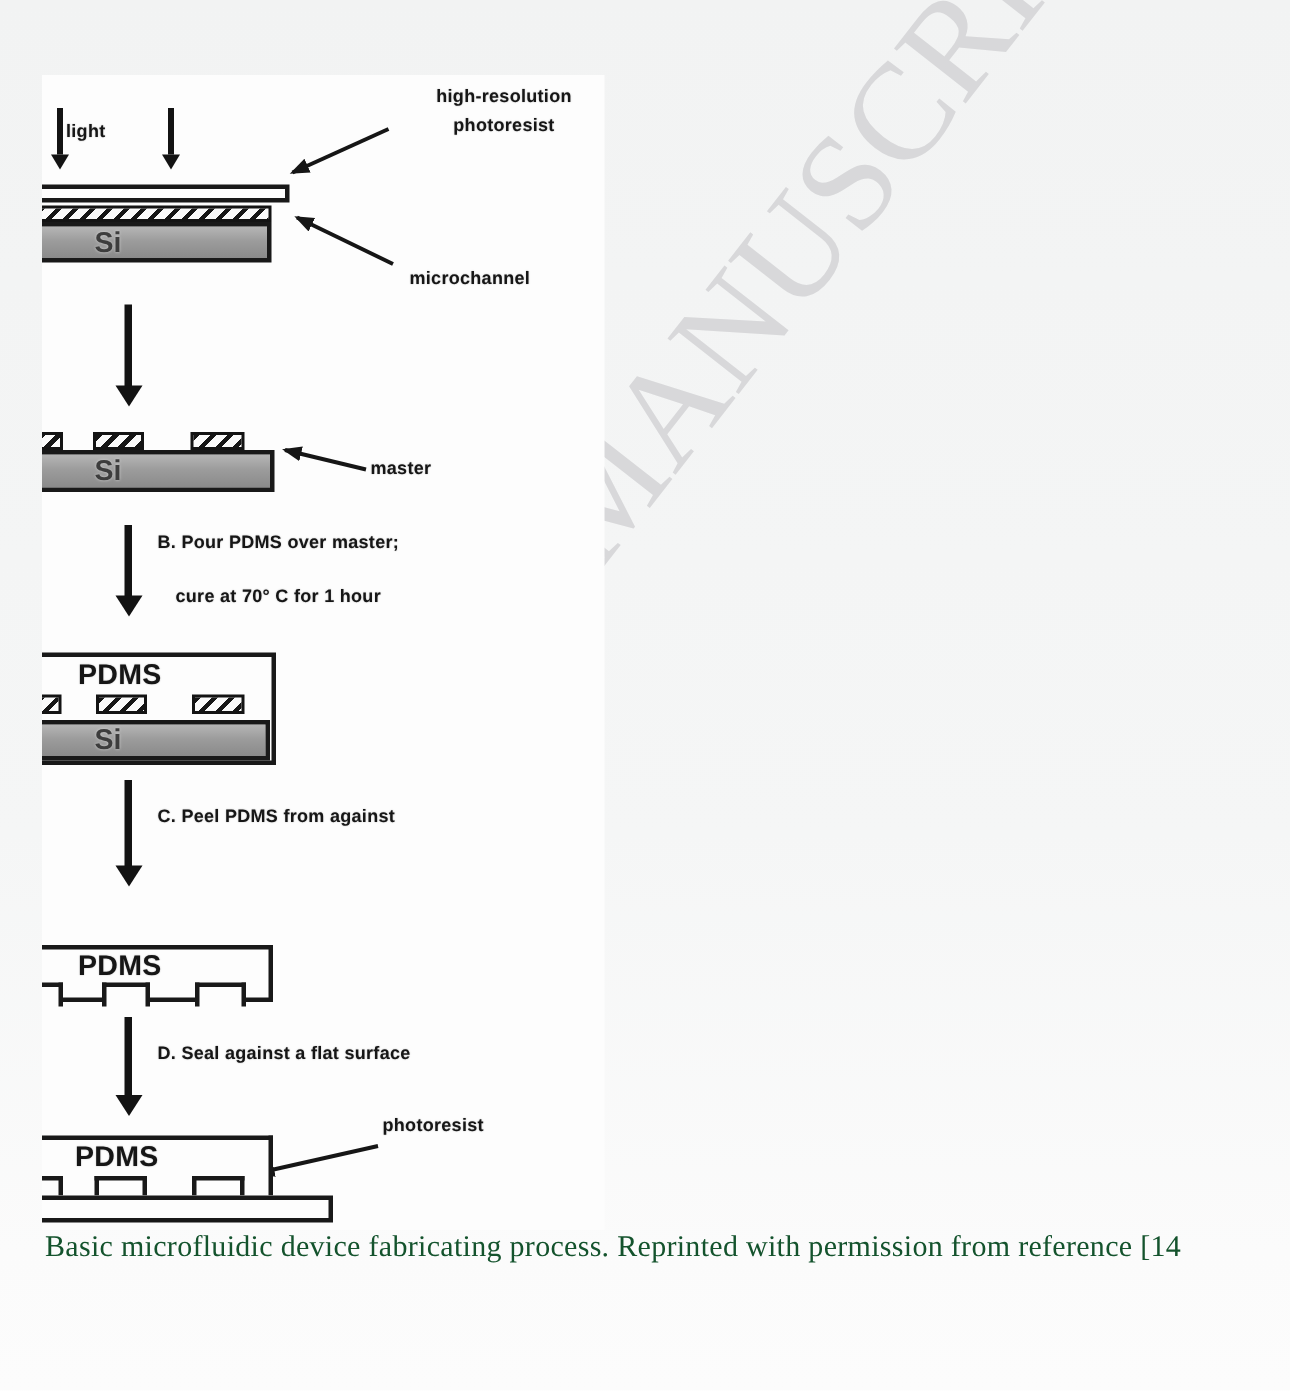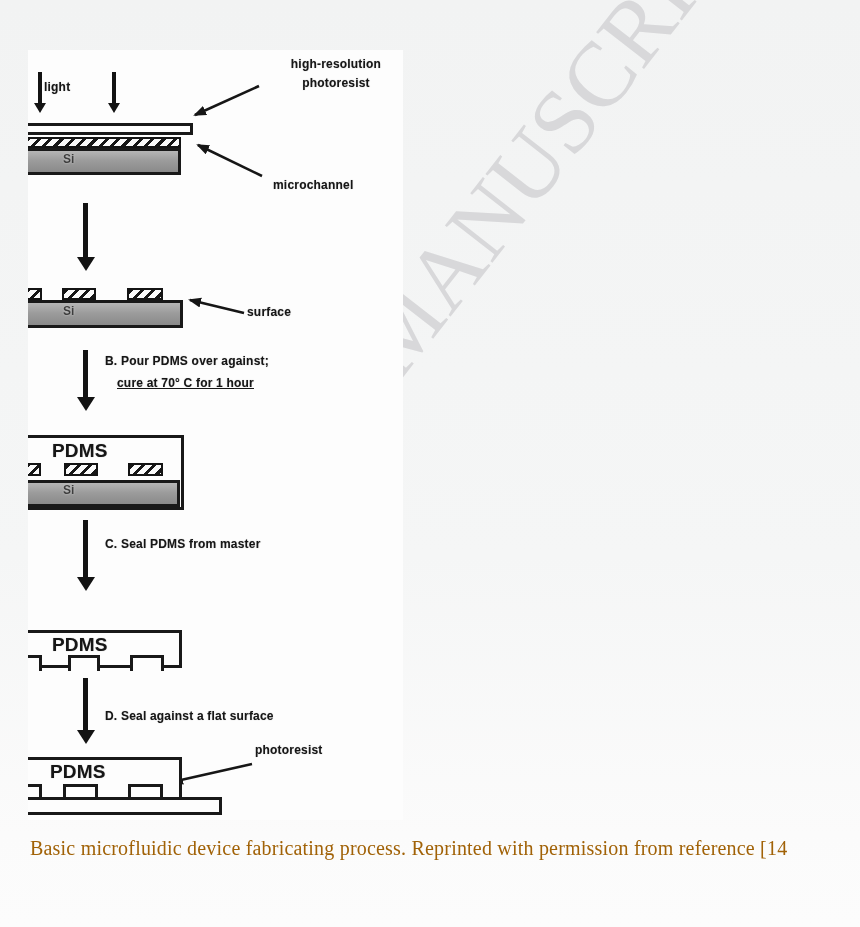--- a/index.html
+++ b/index.html
@@ -33,21 +33,21 @@
   .hatch{
     border:2px solid #141414;
     background:repeating-linear-gradient(135deg,#161616 0 3px,#fafafa 3px 8px);
   }
   .si{
     border:3px solid #191919;
     background:linear-gradient(#b6b6b6,#9c9c9c 45%,#8a8a8a);
   }
   .si .si-label{
     position:absolute;left:36px;top:1px;
-    font-weight:bold;font-size:12px;color:#3d3d3d;
+    font-weight:bold;font-size:19px;color:#3d3d3d;
     text-shadow:0 0 2px #d4d4d4;
   }
   
   .sarrow{position:absolute;width:5px;background:#131313;}
   .sarrow::after{
     content:"";position:absolute;left:50%;bottom:-13px;transform:translateX(-50%);
     width:0;height:0;border-left:9px solid transparent;border-right:9px solid transparent;
     border-top:14px solid #131313;
   }
   
@@ -55,22 +55,22 @@
   .larrow::after{
     content:"";position:absolute;left:50%;bottom:-10px;transform:translateX(-50%);
     width:0;height:0;border-left:6px solid transparent;border-right:6px solid transparent;
     border-top:10px solid #131313;
   }
   .groove{background:#fdfdfd;border:3px solid #191919;border-bottom:none;}
   .channel{background:#fdfdfd;border:3px solid #191919;border-bottom:none;}
   svg.overlay{position:absolute;left:0;top:0;pointer-events:none;}
   
   .caption{
-    position:absolute;left:30px;top:837px;z-index:1;
-    font-family:"Liberation Serif",serif;font-size:20px;color:#a16207;
+    position:absolute;left:30px;top:820px;z-index:1;
+    font-family:"Liberation Serif",serif;font-size:20px;color:#14532d;
     white-space:nowrap;letter-spacing:.2px;
   }
 </style>
 </head>
 <body>
 
 <div class="watermark">MANUSCRIPT</div>
 
 <div class="panel">
 
@@ -104,46 +104,46 @@
   <div class="lbl" style="left:245px;top:128px;">microchannel</div>
 
   <div class="sarrow" style="left:55px;top:153px;height:55px;"></div>
 
   <div class="abs hatch" style="left:-4px;top:238px;width:18px;height:12px;"></div>
   <div class="abs hatch" style="left:34px;top:238px;width:34px;height:12px;"></div>
   <div class="abs hatch" style="left:99px;top:238px;width:36px;height:12px;"></div>
   <div class="abs si" style="left:-4px;top:250px;width:159px;height:28px;">
     <span class="si-label">Si</span>
   </div>
-  <div class="lbl" style="left:219px;top:255px;">surface</div>
+  <div class="lbl" style="left:219px;top:255px;">master</div>
 
   <div class="sarrow" style="left:55px;top:300px;height:48px;"></div>
-  <div class="lbl" style="left:77px;top:304px;">B. Pour PDMS over against;</div>
-  <div class="lbl" style="left:89px;top:326px;text-decoration:underline;">cure at 70° C for 1 hour</div>
+  <div class="lbl" style="left:77px;top:304px;">B. Pour PDMS over master;</div>
+  <div class="lbl" style="left:89px;top:340px;">cure at 70° C for 1 hour</div>
 
   <div class="abs outline" style="left:-4px;top:385px;width:160px;height:75px;"></div>
   <div class="lbl" style="left:24px;top:390px;font-size:19px;">PDMS</div>
   <div class="abs hatch" style="left:-4px;top:413px;width:17px;height:13px;"></div>
   <div class="abs hatch" style="left:36px;top:413px;width:34px;height:13px;"></div>
   <div class="abs hatch" style="left:100px;top:413px;width:35px;height:13px;"></div>
   <div class="abs si" style="left:-4px;top:430px;width:156px;height:27px;">
     <span class="si-label" style="top:0;">Si</span>
   </div>
 
   <div class="sarrow" style="left:55px;top:470px;height:58px;"></div>
-  <div class="lbl" style="left:77px;top:487px;">C. Seal PDMS from master</div>
+  <div class="lbl" style="left:77px;top:487px;">C. Peel PDMS from against</div>
 
   <div class="abs outline" style="left:-4px;top:580px;width:158px;height:38px;"></div>
   <div class="abs groove" style="left:-4px;top:605px;width:18px;height:16px;"></div>
   <div class="abs groove" style="left:40px;top:605px;width:32px;height:16px;"></div>
   <div class="abs groove" style="left:102px;top:605px;width:34px;height:16px;"></div>
   <div class="lbl" style="left:24px;top:584px;font-size:19px;">PDMS</div>
 
   <div class="sarrow" style="left:55px;top:628px;height:53px;"></div>
-  <div class="lbl" style="left:77px;top:645px;margin-top:14px;">D. Seal against a flat surface</div>
+  <div class="lbl" style="left:77px;top:645px;">D. Seal against a flat surface</div>
 
   <div class="abs" style="left:-4px;top:707px;width:158px;height:40px;background:#fdfdfd;border:3px solid #191919;border-bottom:none;"></div>
   <div class="abs channel" style="left:-4px;top:734px;width:18px;height:13px;"></div>
   <div class="abs channel" style="left:35px;top:734px;width:35px;height:13px;"></div>
   <div class="abs channel" style="left:100px;top:734px;width:35px;height:13px;"></div>
   <div class="abs outline" style="left:-4px;top:747px;width:198px;height:18px;"></div>
   <div class="lbl" style="left:22px;top:711px;font-size:19px;">PDMS</div>
   <div class="lbl" style="left:227px;top:693px;">photoresist</div>
 
 </div>

